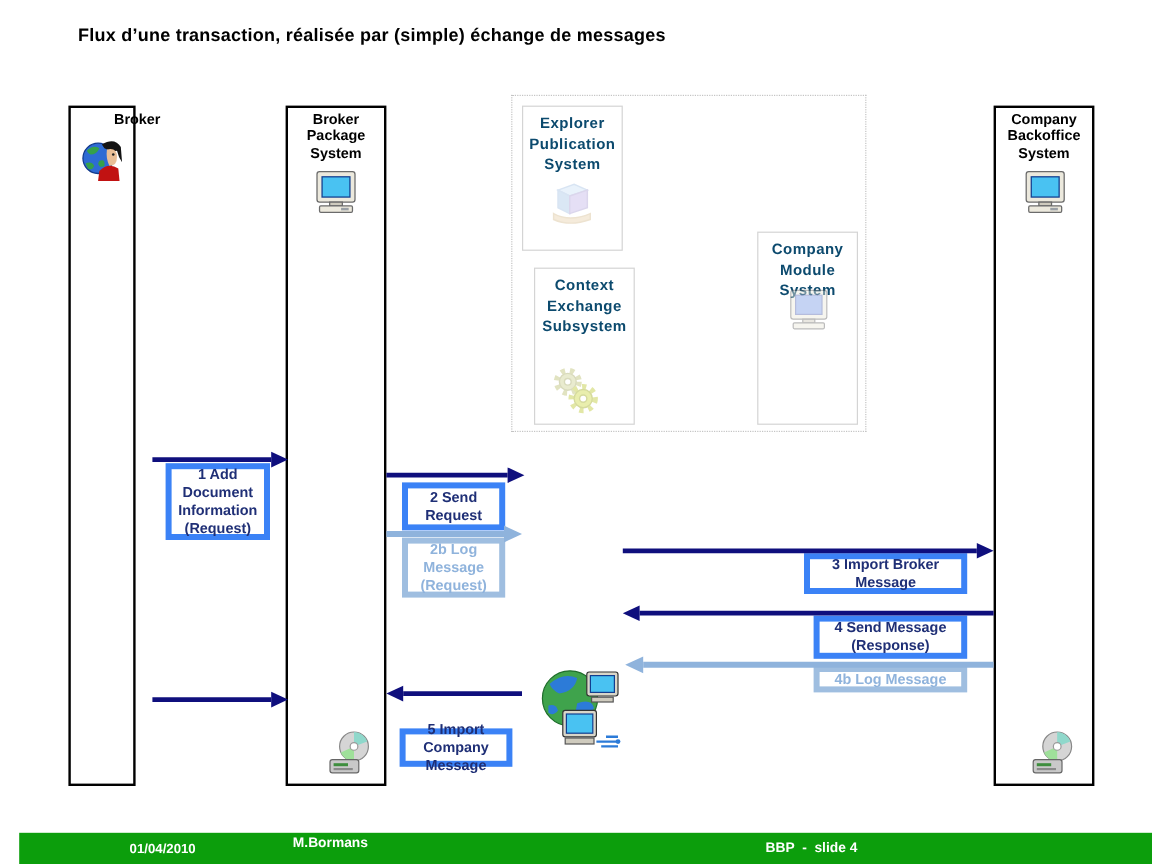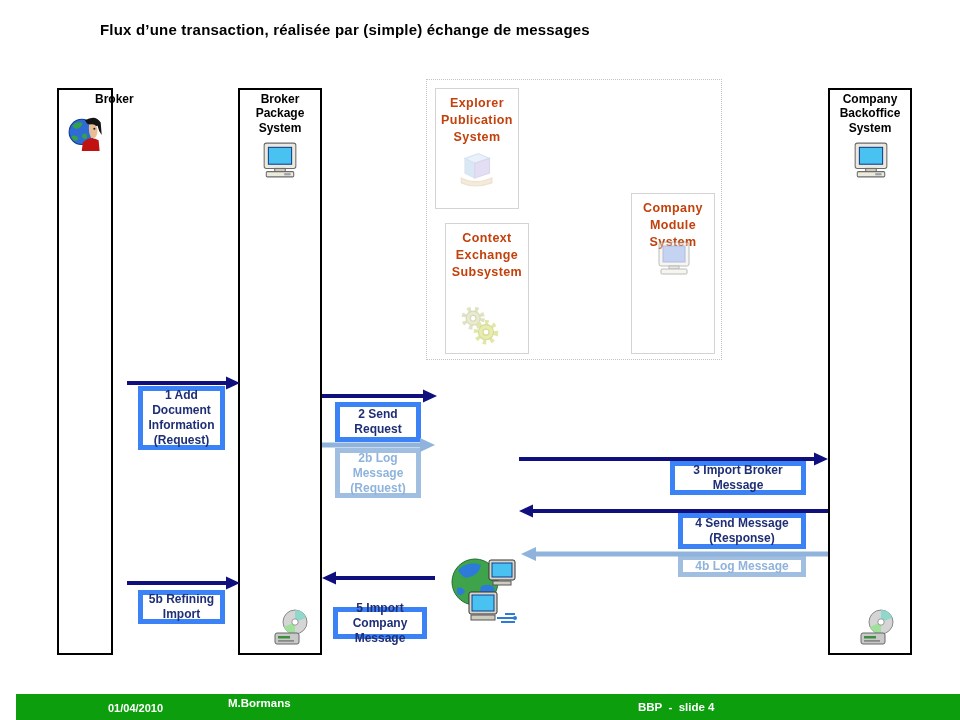--- a/index.html
+++ b/index.html
@@ -3,53 +3,52 @@
 <meta charset="utf-8">
 <style>
   html,body{margin:0;padding:0;background:#fff;}
   #slide{
     position:relative;width:960px;height:720px;background:#ffffff;overflow:hidden;
     font-family:"Liberation Sans",sans-serif;
   }
   .title{
     position:absolute;left:65px;top:21px;font-size:15px;font-weight:bold;color:#000;
     letter-spacing:0.2px;
-    margin-left:35px;
   }
   .lifeline{
     position:absolute;background:#fff;border:2px solid #000;box-sizing:border-box;z-index:10;
   }
   .lifeline-label{
     width:100%;text-align:center;font-size:12px;font-weight:bold;color:#000;
     padding-top:2px;line-height:1.2;
   }
   .faded-zone{
     position:absolute;border:1px dotted #c4c4c4;box-sizing:border-box;z-index:5;background:#fff;
   }
   .faded-box{
     position:absolute;background:#fff;border:1px solid #d4d4d4;box-sizing:border-box;z-index:6;
   }
   .faded-label{
-    width:100%;text-align:center;font-size:12.5px;font-weight:bold;color:#c2410c;
+    width:100%;text-align:center;font-size:12.5px;font-weight:bold;color:#0c4a6e;
     padding-top:6px;line-height:1.35;letter-spacing:0.4px;
   }
   .msg{
     position:absolute;background:#fff;border:5px solid #3b82f6;box-sizing:border-box;
     color:#1f2f76;font-size:12px;font-weight:bold;text-align:center;line-height:1.25;
     padding:1px 2px;z-index:40;display:flex;align-items:center;justify-content:center;
   }
   .msg.light{border-color:#9fbee0;color:#8fb3dc;}
   .icon{position:absolute;z-index:20;}
   #arrows{position:absolute;left:0;top:0;z-index:50;pointer-events:none;}
   .footer{
     position:absolute;left:0;top:694px;width:960px;height:26px;background:#0c9e0c;z-index:60;margin-left:16px;
   }
   .footer span{position:absolute;color:#fff;}
   .f-date{left:92px;top:8px;font-size:11px;font-weight:bold;}
-  .f-author{left:212px;top:3px;font-size:11.5px;font-weight:bold;}
+  .f-author{left:228px;top:3px;font-size:11.5px;font-weight:bold;}
   .f-slide{left:622px;top:7px;font-size:11.5px;font-weight:bold;white-space:pre;}
 </style>
 </head>
 <body>
 
 <div id="slide">
 
   <div class="title">Flux d’une transaction, réalisée par (simple) échange de messages</div>
 
   <div class="faded-zone" style="left:426px;top:79px;width:296px;height:281px;"></div>
@@ -165,21 +164,20 @@
     <rect x="6" y="35" width="16" height="1.8" fill="#8a8a8a"></rect>
   </svg>
 
   <div class="msg" style="left:138px;top:386px;width:87px;height:64px;">1 Add Document Information (Request)</div>
   <div class="msg" style="left:335px;top:402px;width:86px;height:40px;">2 Send Request</div>
   <div class="msg light" style="left:335px;top:448px;width:86px;height:50px;">2b Log Message (Request)</div>
   <div class="msg" style="left:670px;top:461px;width:136px;height:34px;">3 Import Broker Message</div>
   <div class="msg" style="left:678px;top:513px;width:128px;height:36px;">4 Send Message (Response)</div>
   <div class="msg light" style="left:678px;top:555px;width:128px;height:22px;">4b Log Message</div>
   <div class="msg" style="left:333px;top:607px;width:94px;height:32px;">5 Import Company Message</div>
-  <div class="msg" style="left:138px;top:590px;width:87px;height:34px;">5b Refining Import</div>
 
   <svg id="arrows" width="960" height="720" viewBox="0 0 960 720">
     <g stroke="#0f0f7d" stroke-width="4" fill="#0f0f7d">
       <line x1="127" y1="383" x2="226" y2="383"></line>
       <polygon points="240,383 226,376.5 226,389.5" stroke="none"></polygon>
       <line x1="322" y1="396" x2="423" y2="396"></line>
       <polygon points="437,396 423,389.5 423,402.5" stroke="none"></polygon>
       <line x1="519" y1="459" x2="814" y2="459"></line>
       <polygon points="828,459 814,452.5 814,465.5" stroke="none"></polygon>
       <line x1="828" y1="511" x2="533" y2="511"></line>

